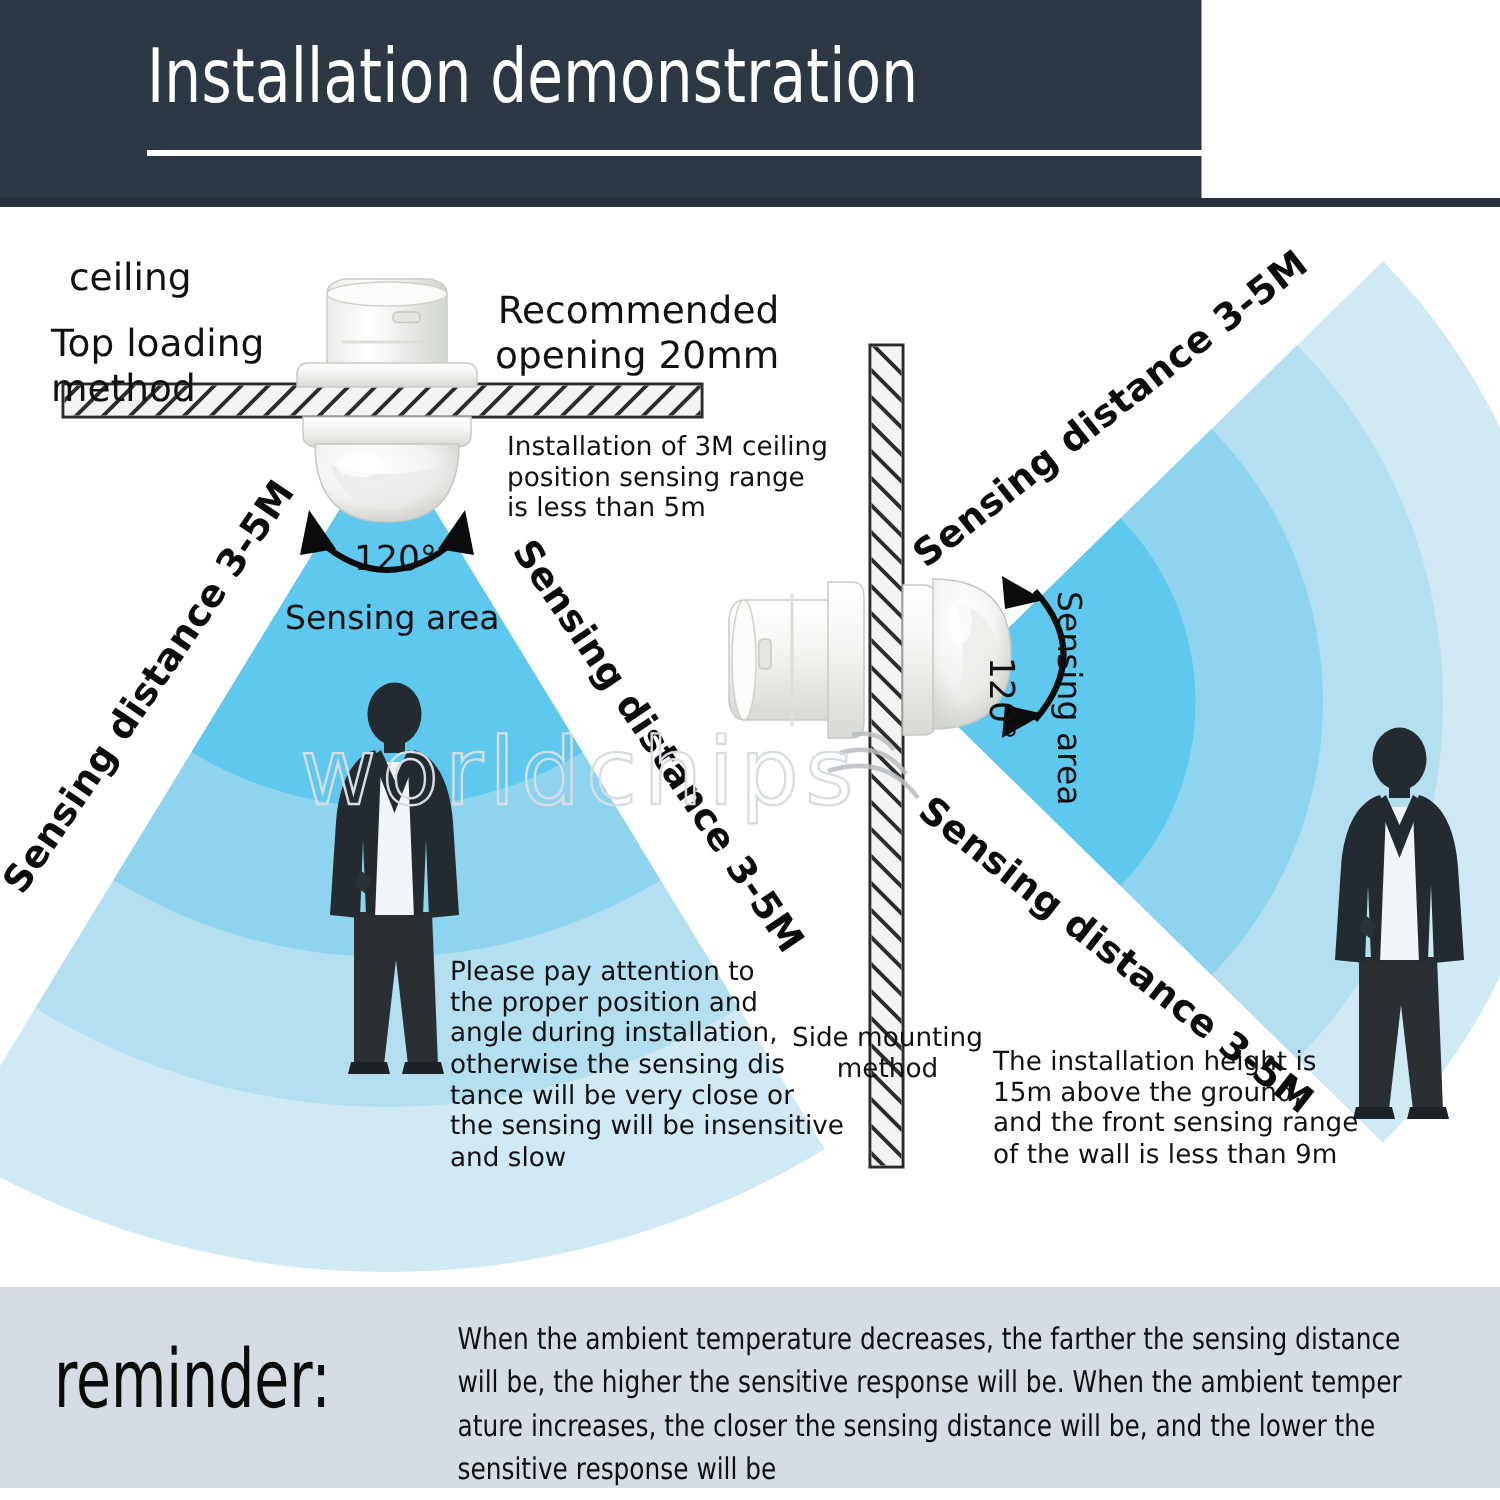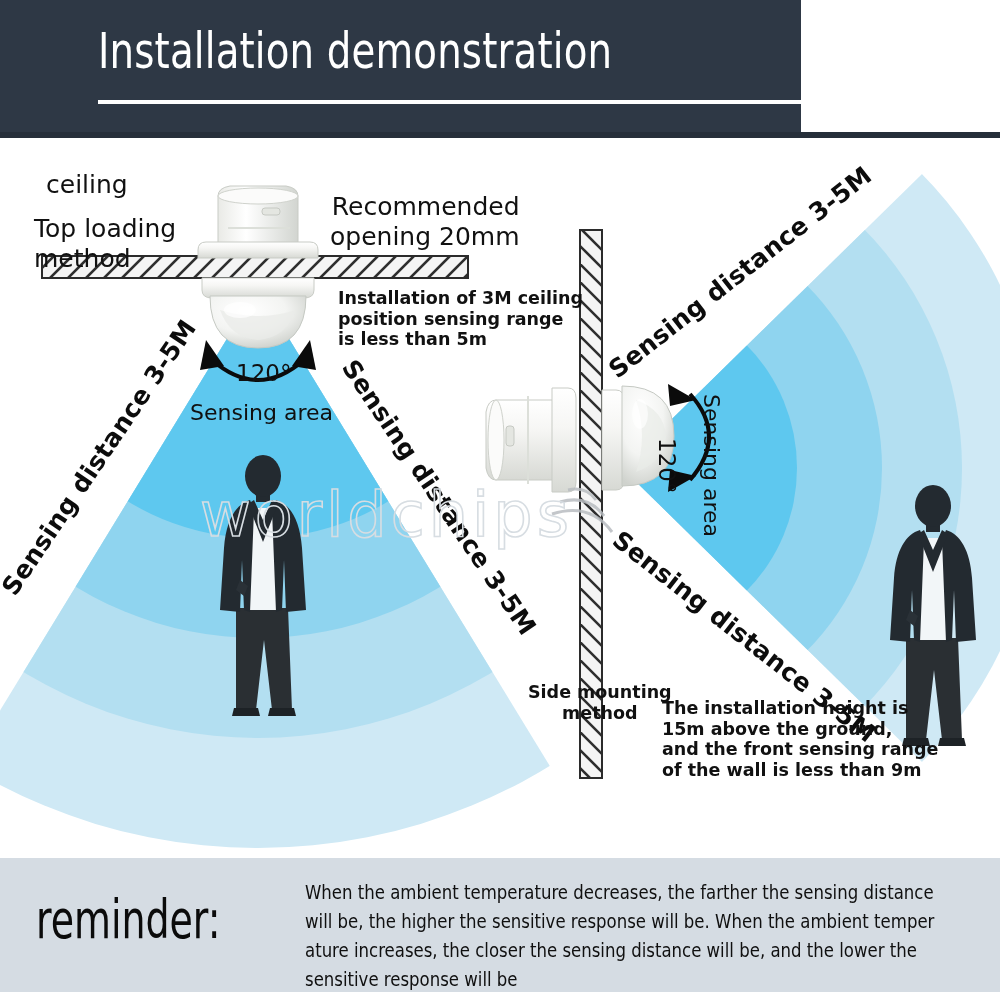--- a/index.html
+++ b/index.html
@@ -38,21 +38,21 @@
     font-size:62px;letter-spacing:4px;
     color:transparent;
     -webkit-text-stroke:1.6px #d7dde2;
     font-family:"DejaVu Sans","Liberation Sans",sans-serif;
     white-space:nowrap;z-index:6;pointer-events:none;
   }
 
   
   .lbl{position:absolute;color:#111;line-height:1.18;white-space:pre-line;}
   .lbl.big{font-size:25px;}
-  .lbl.sm{font-size:17.5px;font-weight:700;}
+  .lbl.sm{font-size:17.5px;font-weight:400;}
 
   .rot-lbl{
     position:absolute;font-size:25px;font-weight:700;color:#0c0c0c;
     white-space:nowrap;transform-origin:left center;letter-spacing:.3px;
   }
 
   .cone-txt{position:absolute;font-size:22px;color:#101010;white-space:nowrap;}
   .deg{position:absolute;font-size:23px;color:#101010;white-space:nowrap;}
 
   
@@ -301,20 +301,27 @@
     <div class="lbl sm" style="left:338px;top:150px;">Installation of 3M ceiling
 position sensing range
 is less than 5m</div>
 
     <div class="deg" style="left:236px;top:222px;">120°</div>
     <div class="cone-txt" style="left:190px;top:262px;">Sensing area</div>
 
     <div class="rot-lbl" style="left:8px;top:440px;transform:rotate(-56deg);">Sensing distance 3-5M</div>
     <div class="rot-lbl" style="left:348px;top:210px;transform:rotate(56deg);">Sensing distance 3-5M</div>
 
+    <div class="lbl sm" style="left:300px;top:500px;">Please pay attention to
+the proper position and
+angle during installation,
+otherwise the sensing dis
+tance will be very close or
+the sensing will be insensitive
+and slow</div>
 
     <div class="rot-lbl" style="left:612px;top:220px;transform:rotate(-38deg);">Sensing distance 3-5M</div>
     <div class="rot-lbl" style="left:616px;top:384px;transform:rotate(38deg);">Sensing distance 3-5M</div>
 
     <div class="deg" style="left:680px;top:300px;transform:rotate(90deg);transform-origin:left top;">120°</div>
     <div class="cone-txt" style="left:724px;top:256px;transform:rotate(90deg);transform-origin:left top;">Sensing area</div>
 
     <div class="lbl sm" style="left:528px;top:544px;text-align:center;">Side mounting
 method</div>
 

